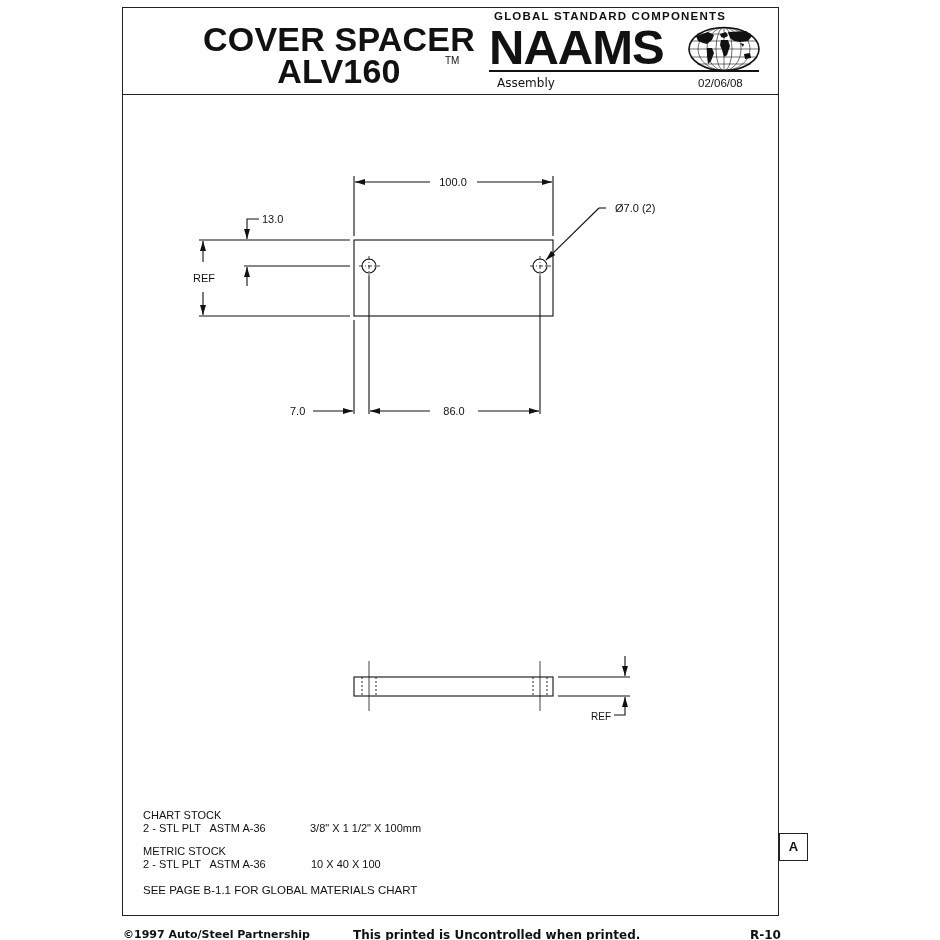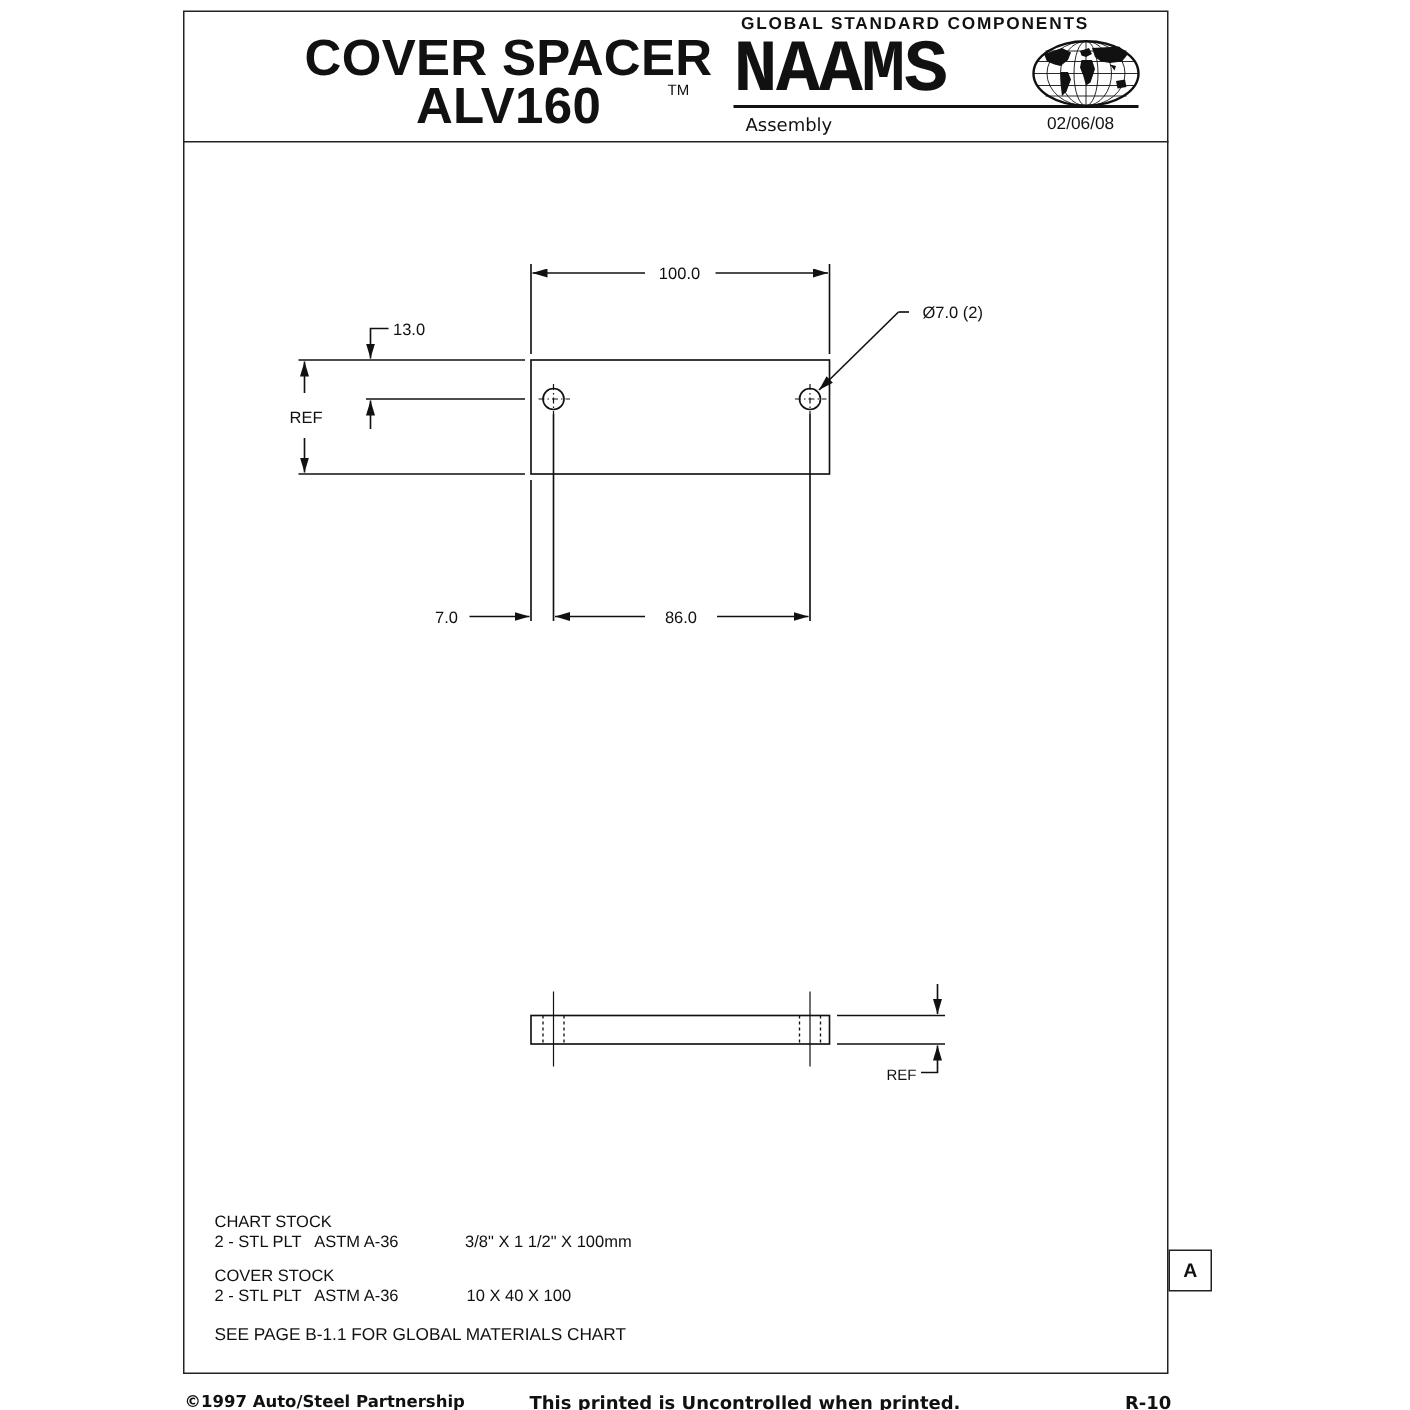--- a/index.html
+++ b/index.html
@@ -10,21 +10,21 @@
   .header-divider { position: absolute; left: 122px; top: 94px; width: 657px; height: 0;
            border-top: 1.5px solid #222; }
   .title { position: absolute; left: 122px; width: 340px; text-align: center;
            font-weight: bold; font-size: 34px; line-height: 32px; letter-spacing: 0.2px; margin-left: 47px; }
   .title.l1 { top: 23px; }
   .title.l2 { top: 55px; }
   .tm { position: absolute; left: 445px; top: 55px; font-size: 10px; }
   .gsc { position: absolute; left: 494px; top: 10px; font-size: 11.5px; font-weight: bold;
          letter-spacing: 1.2px; white-space: nowrap; }
   .naams { position: absolute; left: 489px; top: 19px; font-size: 49px; font-weight: bold;
-           letter-spacing: -1px; line-height: 56px; font-family: Liberation Mono, monospace; }
+           letter-spacing: -1px; line-height: 56px; }
   .globe { position: absolute; left: 688px; top: 26px; }
   .naams-rule { position: absolute; left: 489px; top: 70px; width: 270px; height: 0;
            border-top: 2px solid #111; }
   .assembly { position: absolute; left: 497px; top: 76px; font-size: 12px; font-family: "DejaVu Sans", sans-serif; text-align: right; }
   .date { position: absolute; left: 698px; top: 77px; font-size: 11.5px; font-family: Liberation Sans, sans-serif; }
   svg.drawing { position: absolute; left: 0; top: 0; }
   .dim { font-size: 11px; fill: #111; font-family: "Liberation Sans", sans-serif; }
   .notes { position: absolute; left: 143px; font-size: 11px; line-height: 13px; white-space: pre; }
   .rev-box { position: absolute; left: 779px; top: 833px; width: 29px; height: 28px;
              border: 1.5px solid #222; box-sizing: border-box; text-align: center;
@@ -138,21 +138,21 @@
     <text x="193" y="282" class="dim">REF</text>
     <text x="290" y="415" class="dim">7.0</text>
     <text x="454" y="415" text-anchor="middle" class="dim">86.0</text>
     <text x="591" y="720" class="dim" style="font-size:10px">REF</text>
   </g>
 </svg>
 
 <div class="notes" style="top:809px">CHART STOCK</div>
 <div class="notes" style="top:822px">2 - STL PLT   ASTM A-36</div>
 <div class="notes" style="top:822px; left:310px">3/8" X 1 1/2" X 100mm</div>
-<div class="notes" style="top:845px">COVER STOCK</div>
+<div class="notes" style="top:845px">METRIC STOCK</div>
 <div class="notes" style="top:858px">2 - STL PLT   ASTM A-36</div>
 <div class="notes" style="top:858px; left:311px">10 X 40 X 100</div>
 <div class="notes" style="top:884px; font-size:11.5px">SEE PAGE B-1.1 FOR GLOBAL MATERIALS CHART</div>
 
 <div class="rev-box">A</div>
 
 <div class="footer" style="left:123px; font-size:11px">©1997 Auto/Steel Partnership</div>
 <div class="footer" style="left:353px">This printed is Uncontrolled when printed.</div>
 <div class="footer" style="left:750px">R-10</div>
 

